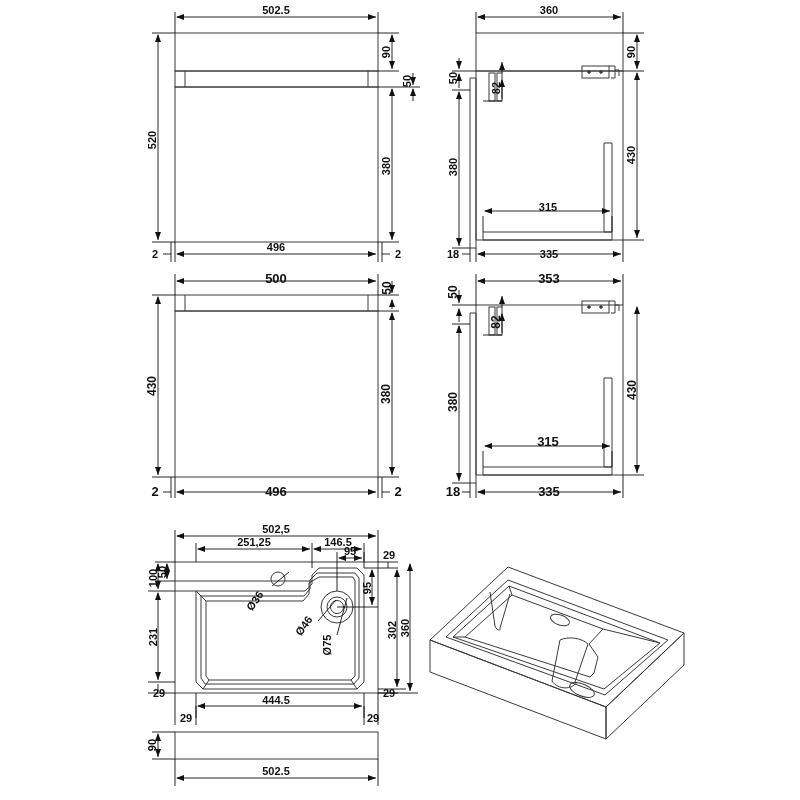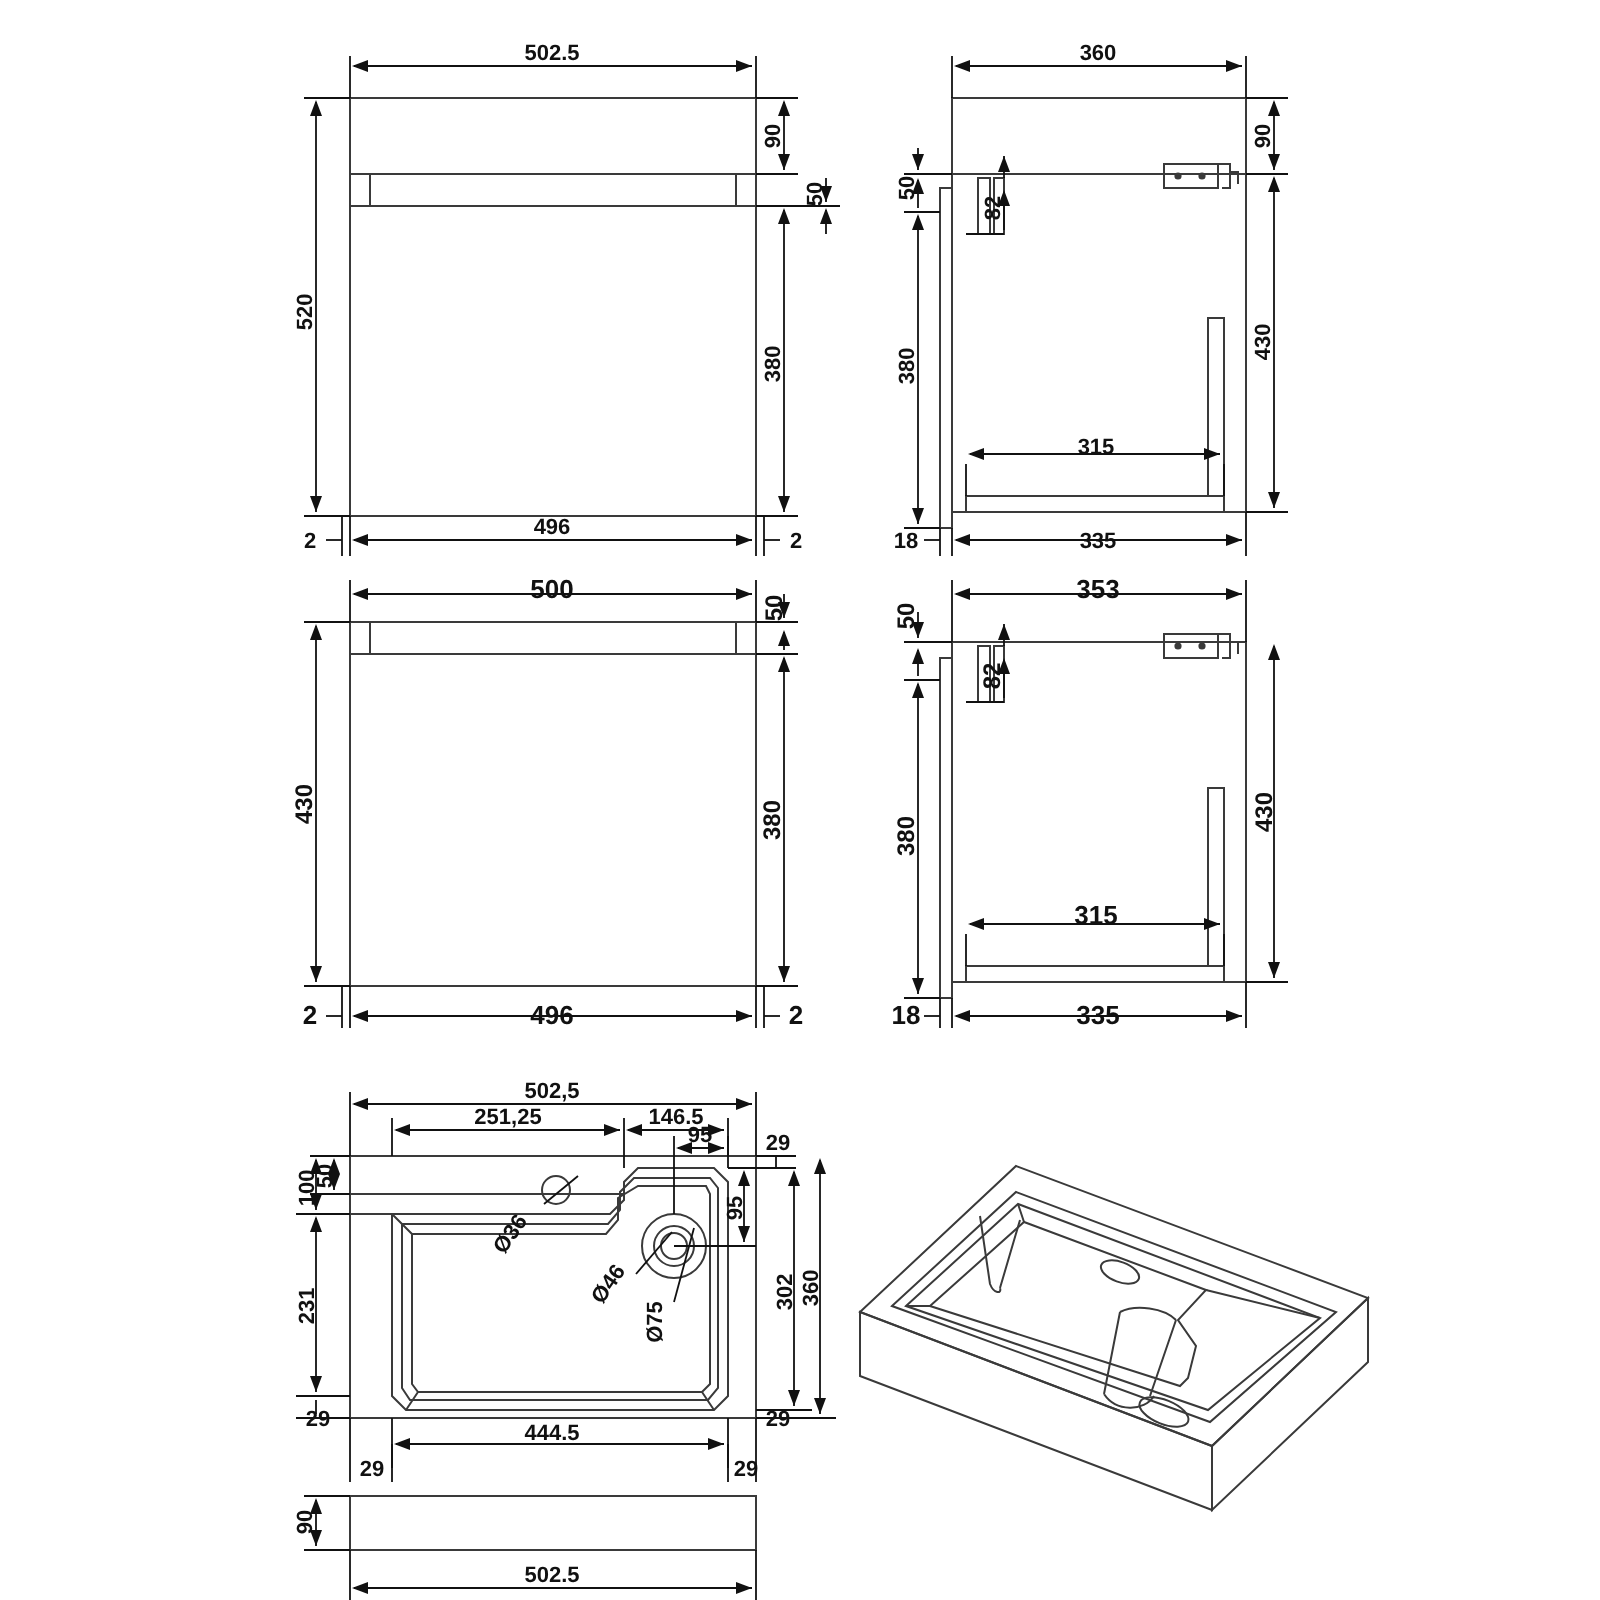--- a/index.html
+++ b/index.html
@@ -1,18 +1,18 @@
 <!DOCTYPE html>
 <html><head>
 <meta charset="utf-8">
 <style>
   html,body{margin:0;padding:0;background:#ffffff;}
   body{width:800px;height:800px;position:relative;overflow:hidden;
        font-family:"Liberation Sans",sans-serif;color:#1a1a1a;}
-  #sheet{position:absolute;inset:0;margin-top:16px;}
+  #sheet{position:absolute;inset:0;}
   svg{position:absolute;top:0;left:0;width:800px;height:800px;}
   .dimtext{font-family:"Liberation Sans",sans-serif;font-weight:bold;fill:#111111;}
 </style>
 </head>
 <body>
 
 <div id="sheet">
 
 <svg viewBox="0 0 800 800" xmlns="http://www.w3.org/2000/svg">
   <defs>

